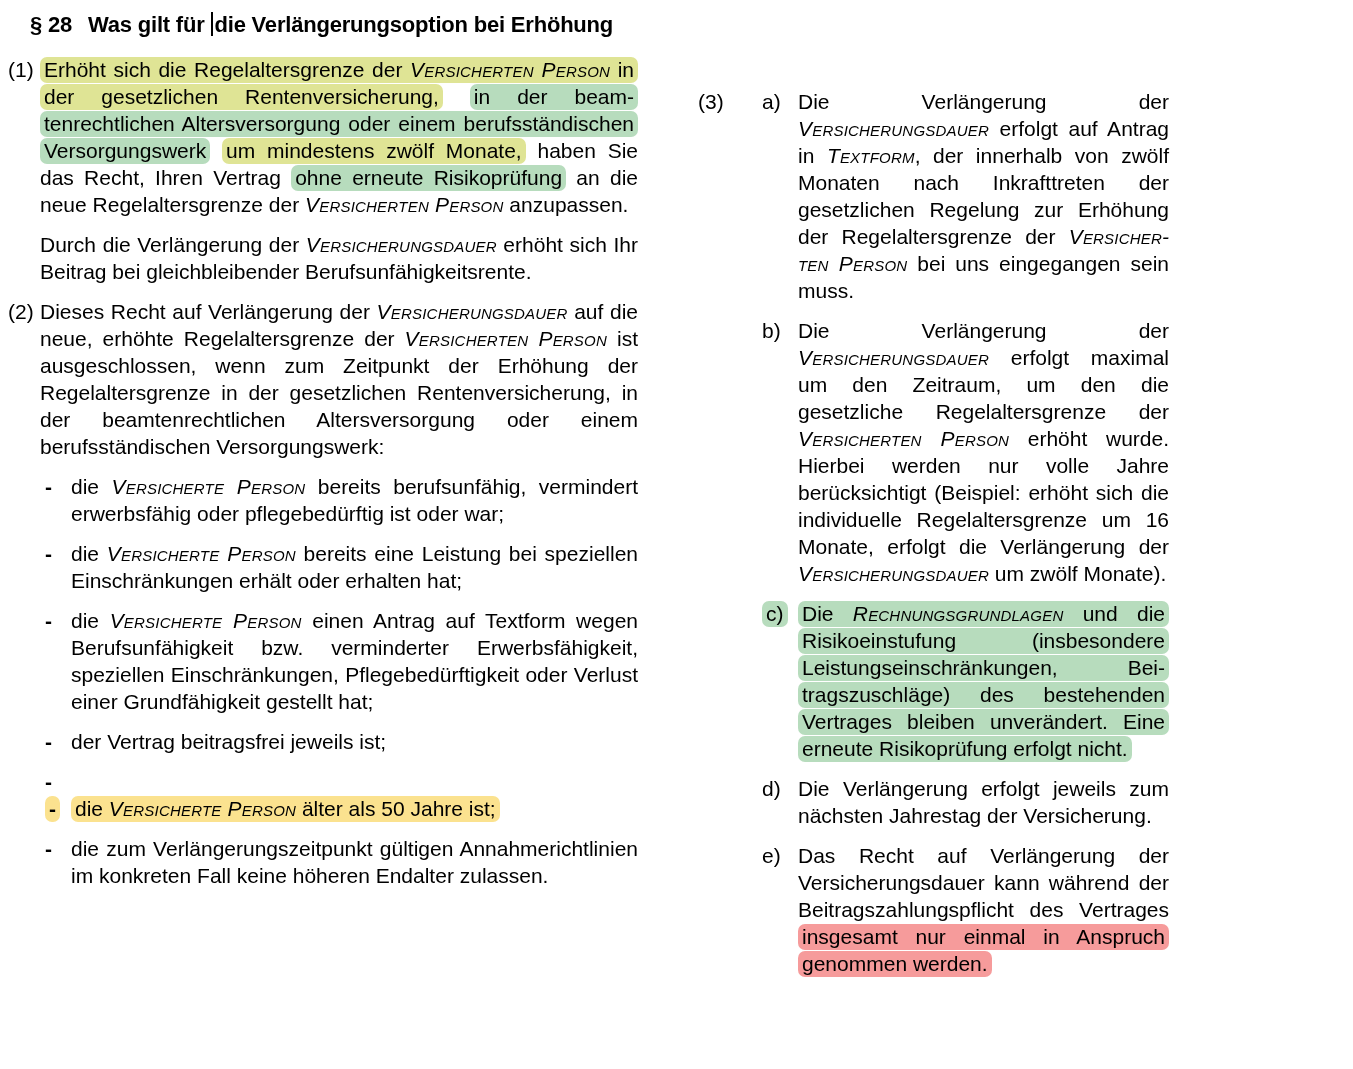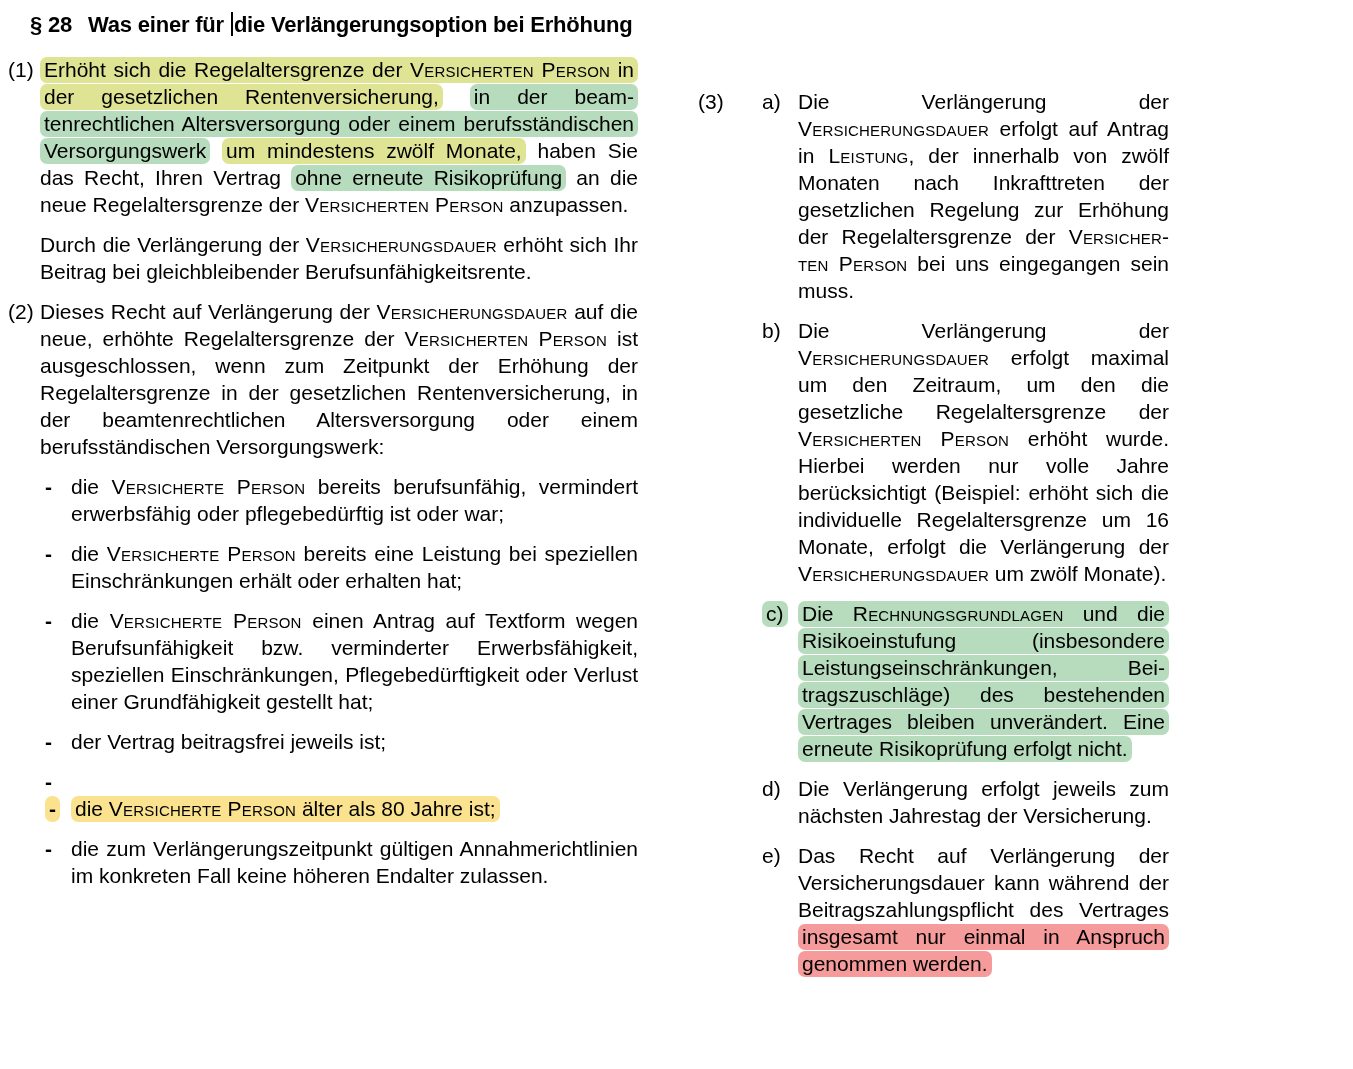--- a/index.html
+++ b/index.html
@@ -55,20 +55,21 @@
   .bullet-marker{font-weight:bold;}
   .letter-row{
     display:grid;
     grid-template-columns:36px 1fr;
     padding-left:32px;
   }
   .col-right{padding-top:80px;}
   
   .sc{
     font-variant:small-caps;
+    font-style:italic;
     letter-spacing:0.2px;
   }
   
   .hl{
     border-radius:7px;
     padding:1px 4px 2px 4px;
     box-decoration-break:clone;
     -webkit-box-decoration-break:clone;
   }
   .hl-olive{background:var(--hl-olive,#dfe495);}
@@ -80,21 +81,21 @@
 <body>
 
 <div class="page">
   <div class="columns">
 
     <div class="col col-left body-text">
 
       <div class="heading">
         <div class="heading-marker">§ 28</div>
         <div class="heading-text">
-          <div class="heading-line"><span>Was einer für </span><span class="caret"></span><span>die Verlängerungsoption bei Erhöhung</span></div>
+          <div class="heading-line"><span>Was gilt für </span><span class="caret"></span><span>die Verlängerungsoption bei Erhöhung</span></div>
         </div>
       </div>
 
       <div class="item">
         <div class="item-marker"><span>(1)</span></div>
         <div class="item-body">
           <p class="para"><span class="hl hl-olive"><span>Erhöht sich die Regelaltersgrenze der </span><span class="sc">Versicherten Per­son</span><span> in der gesetzlichen Rentenversicherung,</span></span><span> </span><span class="hl hl-green"><span>in der beam­tenrechtlichen Altersversorgung oder einem berufsständi­schen Versorgungswerk</span></span><span> </span><span class="hl hl-olive"><span>um mindestens zwölf Monate,</span></span><span> haben Sie das Recht, Ihren Vertrag </span><span class="hl hl-green"><span>ohne erneute Risi­koprüfung</span></span><span> an die neue Regelaltersgrenze der </span><span class="sc">Versicher­ten Person</span><span> anzupassen.</span></p>
           <p class="para"><span>Durch die Verlängerung der </span><span class="sc">Versicherungsdauer</span><span> erhöht sich Ihr Beitrag bei gleichbleibender Berufsunfähigkeits­rente.</span></p>
         </div>
       </div>
@@ -118,38 +119,38 @@
           </div>
           <div class="bullet-row">
             <div class="bullet-marker"><span>-</span></div>
             <p class="para"><span>der Vertrag beitragsfrei jeweils ist;</span></p>
           </div>
           <div class="bullet-row">
             <div class="bullet-marker"><span>-</span></div>
           </div>
           <div class="bullet-row">
             <div class="bullet-marker"><span class="hl hl-yellow"><span>-</span></span></div>
-            <p class="para"><span class="hl hl-yellow"><span>die </span><span class="sc">Versicherte Person</span><span> älter als 80 Jahre ist;</span></span></p>
+            <p class="para"><span class="hl hl-yellow"><span>die </span><span class="sc">Versicherte Person</span><span> älter als 50 Jahre ist;</span></span></p>
           </div>
           <div class="bullet-row">
             <div class="bullet-marker"><span>-</span></div>
             <p class="para"><span>die zum Verlängerungszeitpunkt gültigen Annahme­richtlinien im konkreten Fall keine höheren Endalter zu­lassen.</span></p>
           </div>
         </div>
       </div>
     </div>
 
     <div class="col col-right body-text">
       <div class="item">
         <div class="item-marker"><span>(3)</span></div>
         <div class="item-body">
 
           <div class="letter-row">
             <div class="letter-marker"><span>a)</span></div>
-            <p class="para"><span>Die Verlängerung der </span><span class="sc">Versicherungsdauer</span><span> erfolgt auf Antrag in </span><span class="sc">Leistung</span><span>, der innerhalb von zwölf Mo­naten nach Inkrafttreten der gesetzlichen Regelung zur Erhöhung der Regelaltersgrenze der </span><span class="sc">Versicher­ten Person</span><span> bei uns eingegangen sein muss.</span></p>
+            <p class="para"><span>Die Verlängerung der </span><span class="sc">Versicherungsdauer</span><span> erfolgt auf Antrag in </span><span class="sc">Textform</span><span>, der innerhalb von zwölf Mo­naten nach Inkrafttreten der gesetzlichen Regelung zur Erhöhung der Regelaltersgrenze der </span><span class="sc">Versicher­ten Person</span><span> bei uns eingegangen sein muss.</span></p>
           </div>
           <div class="letter-row">
             <div class="letter-marker"><span>b)</span></div>
             <p class="para"><span>Die Verlängerung der </span><span class="sc">Versicherungsdauer</span><span> erfolgt maximal um den Zeitraum, um den die gesetzliche Re­gelaltersgrenze der </span><span class="sc">Versicherten Person</span><span> erhöht wurde. Hierbei werden nur volle Jahre berücksichtigt (Beispiel: erhöht sich die individuelle Regelalters­grenze um 16 Monate, erfolgt die Verlängerung der </span><span class="sc">Versicherungsdauer</span><span> um zwölf Monate).</span></p>
           </div>
           <div class="letter-row">
             <div class="letter-marker"><span class="hl hl-green"><span>c)</span></span></div>
             <p class="para"><span class="hl hl-green"><span>Die </span><span class="sc">Rechnungsgrundlagen</span><span> und die Risikoeinstuf­ung (insbesondere Leistungseinschränkungen, Bei­tragszuschläge) des bestehenden Vertrages bleiben unverändert. Eine erneute Risikoprüfung erfolgt nicht.</span></span></p>
           </div>
           <div class="letter-row">

